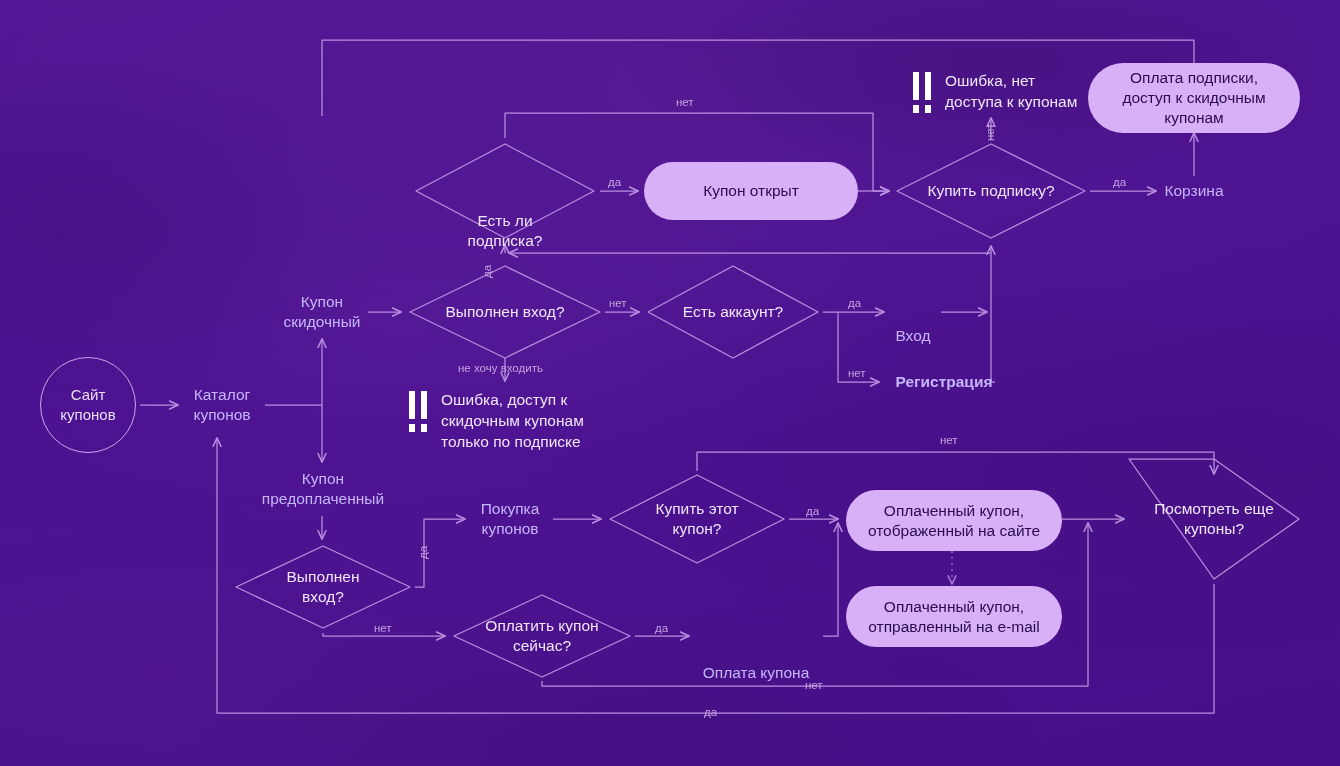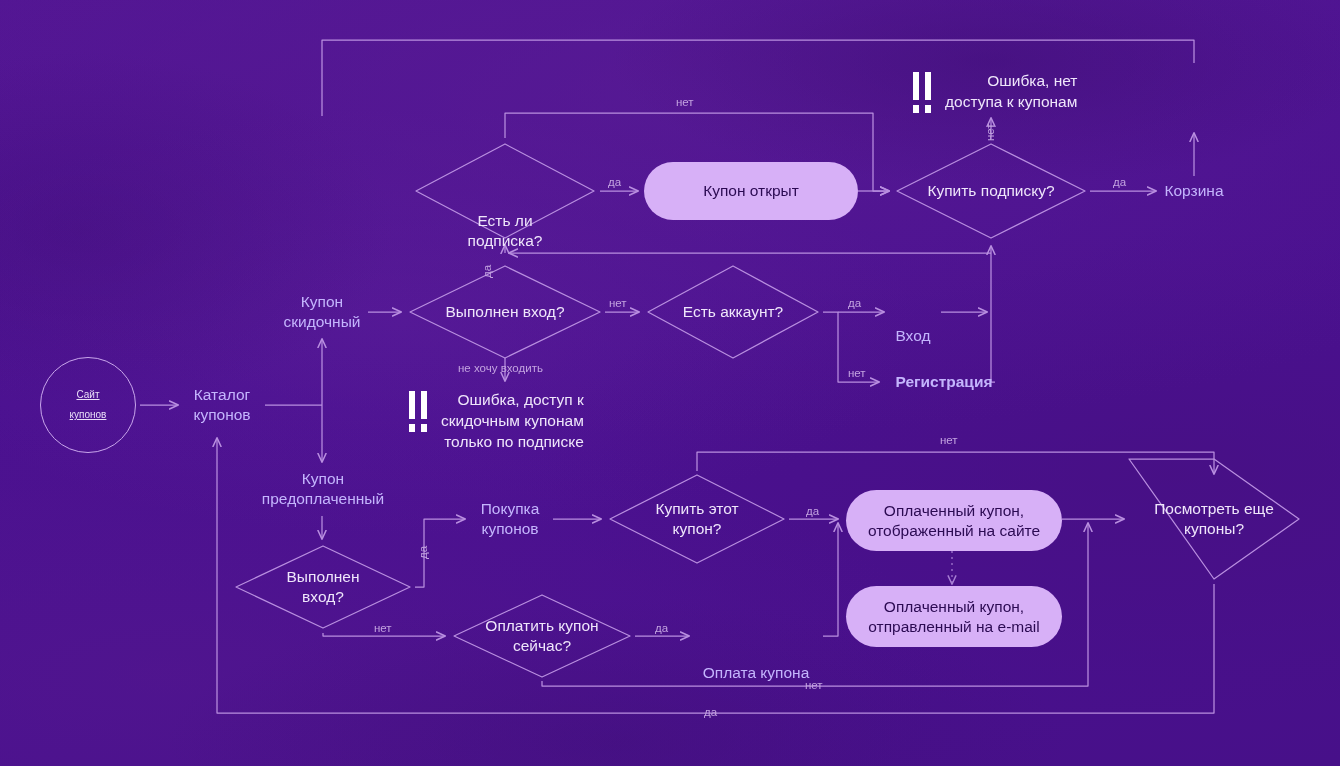--- a/index.html
+++ b/index.html
@@ -35,35 +35,35 @@
   .pill{
     background:#d7b0f7;color:#2b0a52;border-radius:999px;
     font-size:15.5px;line-height:20px;font-weight:400;padding:6px 18px;
   }
   .plain{
     color:#c4b5fd;font-size:15.5px;line-height:20px;white-space:pre-line;
   }
   .circle{
     width:96px;height:96px;border-radius:50%;
     border:1.3px solid #c9a6ec;color:#e9ddf8;
-    font-size:10px;line-height:20px;white-space:pre-line;text-decoration:underline;
+    font-size:15px;line-height:20px;white-space:pre-line;
   }
   .diamond-label{
     color:#efe6fb;font-size:15.5px;line-height:20px;white-space:pre-line;
     position:absolute;display:flex;align-items:center;justify-content:center;text-align:center;
     pointer-events:none;
   }
   .edge-label{
     position:absolute;color:#c3a3e0;font-size:11.5px;line-height:13px;white-space:nowrap;
   }
   .edge-label.vert{transform:rotate(-90deg);transform-origin:left top;}
 
   
   .errblock{position:absolute;display:flex;align-items:flex-start;gap:11px;}
-  .errtxt{color:#efe6fb;font-size:15.5px;line-height:21px;white-space:pre-line;text-align:right;}
+  .errtxt{color:#efe6fb;font-size:15.5px;line-height:21px;white-space:pre-line;text-align:left;}
   .bang{position:relative;width:22px;height:46px;flex:none;margin-top:2px;}
   .bang i{position:absolute;display:block;background:#ffffff;}
   .bang i.b1{left:1px;top:0;width:6px;height:28px;}
   .bang i.b2{left:13px;top:0;width:6px;height:28px;}
   .bang i.d1{left:1px;top:33px;width:6px;height:8px;}
   .bang i.d2{left:13px;top:33px;width:6px;height:8px;}
 </style>
 </head>
 <body>
 
@@ -204,20 +204,25 @@
   </div>
 
   <div class="diamond-label" style="left:911px;top:180px;width:160px;height:22px;">
     <span>Купить подписку?</span>
   </div>
 
   <div class="node plain" style="left:1157px;top:180px;width:74px;height:22px;">
     <span>Корзина</span>
   </div>
 
+  <div class="node pill" style="left:1088px;top:63px;width:212px;height:70px;">
+    <span>Оплата подписки,
+доступ к скидочным
+купонам</span>
+  </div>
 
   <div class="diamond-label" style="left:425px;top:301px;width:160px;height:22px;">
     <span>Выполнен вход?</span>
   </div>
 
   <div class="diamond-label" style="left:658px;top:301px;width:150px;height:22px;">
     <span>Есть аккаунт?</span>
   </div>
 
   <div class="node plain" style="left:885px;top:301px;width:56px;height:22px;margin-top:24px;">

